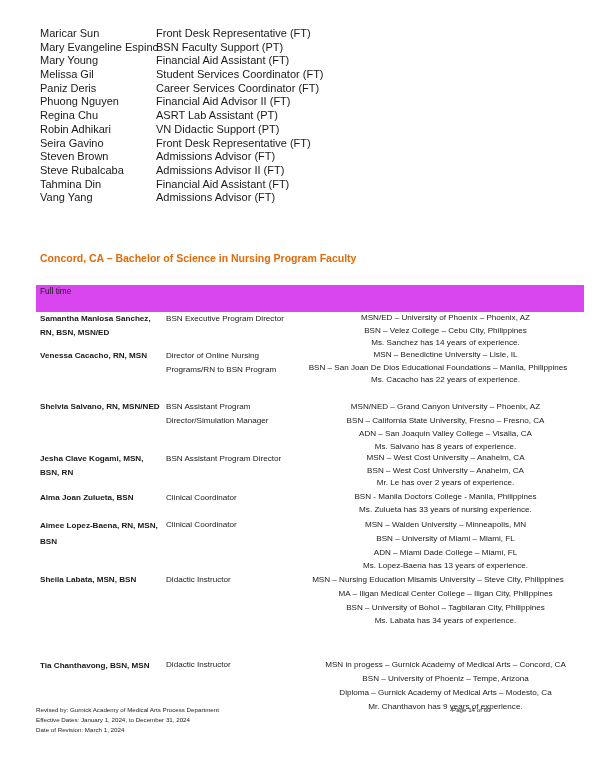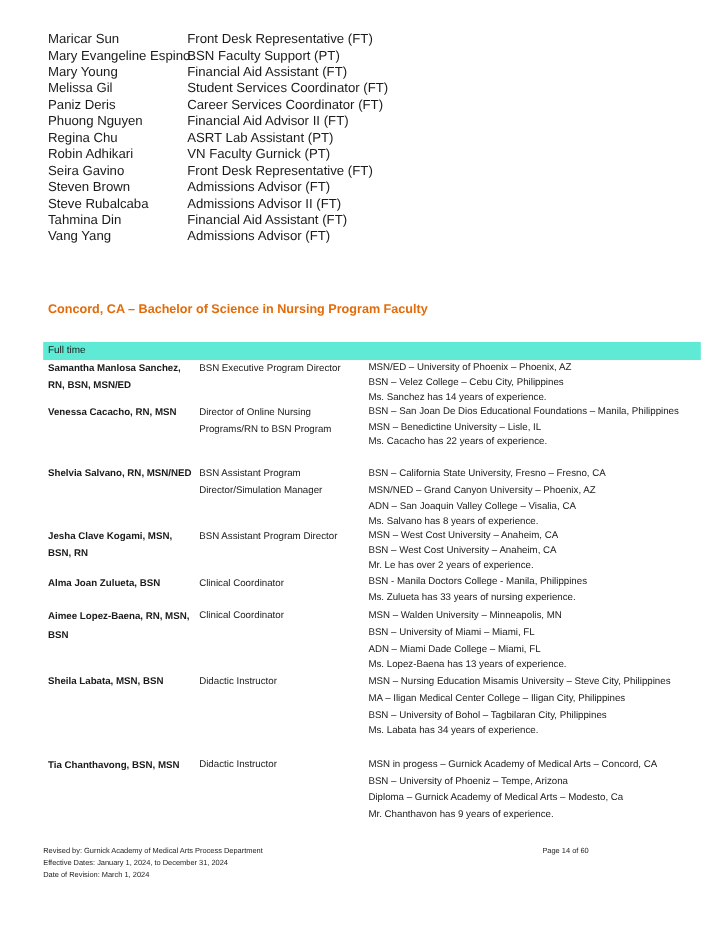--- a/index.html
+++ b/index.html
@@ -12,28 +12,28 @@
   .staff-name { width: 116px; }
   .staff-role { flex: 1; }
 
   .section-title {
     position: absolute; left: 40px; top: 252px;
     font-size: 10.5px; font-weight: bold; color: #E36C0A; white-space: nowrap;
   }
 
   .faculty-table { position: absolute; left: 36px; top: 285px; width: 548px; }
   .ft-header {
-    background: #5eead4; height: 15px; font-size: 8.3px; line-height: 13px;
+    background: #d946ef; height: 27px; font-size: 8.3px; line-height: 13px;
     padding-left: 4px;
   }
   .fac-row { display: flex; font-size: 8.1px; }
   .fac-name { width: 126px; padding-left: 4px; font-weight: bold; line-height: 13.5px; }
   .fac-title { width: 141px; line-height: 13.5px; }
   .fac-edu { flex: 1; }
-  .edu-line { line-height: 12.6px; white-space: nowrap; }
+  .edu-line { line-height: 12.6px; white-space: nowrap; text-align: center; }
   .edu-line.wrap { white-space: normal; width: 262px; }
 
   .footer { position: absolute; left: 36px; top: 705px; width: 540px; font-size: 6.2px; line-height: 10px; color: #222; }
   .footer-page { position: absolute; left: 452px; top: 705px; font-size: 6.2px; line-height: 10px; color: #222; }
 </style>
 </head>
 <body>
 
 <div class="staff-list">
   <div class="staff-row">
@@ -59,21 +59,21 @@
   <div class="staff-row">
       <span class="staff-name">Phuong Nguyen</span>
       <span class="staff-role">Financial Aid Advisor II (FT)</span>
     </div>
   <div class="staff-row">
       <span class="staff-name">Regina Chu</span>
       <span class="staff-role">ASRT Lab Assistant (PT)</span>
     </div>
   <div class="staff-row">
       <span class="staff-name">Robin Adhikari</span>
-      <span class="staff-role">VN Faculty Gurnick (PT)</span>
+      <span class="staff-role">VN Didactic Support (PT)</span>
     </div>
   <div class="staff-row">
       <span class="staff-name">Seira Gavino</span>
       <span class="staff-role">Front Desk Representative (FT)</span>
     </div>
   <div class="staff-row">
       <span class="staff-name">Steven Brown</span>
       <span class="staff-role">Admissions Advisor (FT)</span>
     </div>
   <div class="staff-row">
@@ -102,32 +102,32 @@
       <div class="edu-line">MSN/ED – University of Phoenix – Phoenix, AZ</div>
       <div class="edu-line">BSN – Velez College – Cebu City, Philippines</div>
       <div class="edu-line">Ms. Sanchez has 14 years of experience.</div>
     </div>
   </div>
 
   <div class="fac-row" style="height:51px;">
     <div class="fac-name">Venessa Cacacho, RN, MSN</div>
     <div class="fac-title">Director of Online Nursing Programs/RN to BSN Program</div>
     <div class="fac-edu">
+      <div class="edu-line">MSN – Benedictine University – Lisle, IL</div>
       <div class="edu-line wrap">BSN – San Joan De Dios Educational Foundations – Manila, Philippines</div>
-      <div class="edu-line">MSN – Benedictine University – Lisle, IL</div>
       <div class="edu-line">Ms. Cacacho has 22 years of experience.</div>
     </div>
   </div>
 
   <div class="fac-row" style="height:52px;">
     <div class="fac-name" style="width:122px;padding-right:4px;">Shelvia Salvano, RN, MSN/NED</div>
     <div class="fac-title">BSN Assistant Program Director/Simulation Manager</div>
     <div class="fac-edu">
+      <div class="edu-line" style="line-height:13.5px;">MSN/NED – Grand Canyon University – Phoenix, AZ</div>
       <div class="edu-line" style="line-height:13.5px;">BSN – California State University, Fresno – Fresno, CA</div>
-      <div class="edu-line" style="line-height:13.5px;">MSN/NED – Grand Canyon University – Phoenix, AZ</div>
       <div class="edu-line" style="line-height:13.5px;">ADN – San Joaquin Valley College – Visalia, CA</div>
       <div class="edu-line">Ms. Salvano has 8 years of experience.</div>
     </div>
   </div>
 
   <div class="fac-row" style="height:39px;">
     <div class="fac-name" style="width:122px;padding-right:4px;">Jesha Clave Kogami, MSN, BSN, RN</div>
     <div class="fac-title">BSN Assistant Program Director</div>
     <div class="fac-edu">
       <div class="edu-line">MSN – West Cost University – Anaheim, CA</div>
@@ -160,21 +160,21 @@
     <div class="fac-name">Sheila Labata, MSN, BSN</div>
     <div class="fac-title">Didactic Instructor</div>
     <div class="fac-edu">
       <div class="edu-line wrap" style="line-height:14px;">MSN – Nursing Education Misamis University – Steve City, Philippines</div>
       <div class="edu-line" style="line-height:14px;">MA – Iligan Medical Center College – Iligan City, Philippines</div>
       <div class="edu-line" style="line-height:14px;">BSN – University of Bohol – Tagbilaran City, Philippines</div>
       <div class="edu-line">Ms. Labata has 34 years of experience.</div>
     </div>
   </div>
 
-  <div class="fac-row" style="height:56px;">
+  <div class="fac-row" style="height:56px;margin-top:16px;">
     <div class="fac-name" style="width:122px;padding-right:4px;line-height:15px;">Tia Chanthavong, BSN, MSN</div>
     <div class="fac-title">Didactic Instructor</div>
     <div class="fac-edu">
       <div class="edu-line" style="line-height:14px;">MSN in progess – Gurnick Academy of Medical Arts – Concord, CA</div>
       <div class="edu-line" style="line-height:14px;">BSN – University of Phoeniz – Tempe, Arizona</div>
       <div class="edu-line" style="line-height:14px;">Diploma – Gurnick Academy of Medical Arts – Modesto, Ca</div>
       <div class="edu-line" style="line-height:14px;">Mr. Chanthavon has 9 years of experience.</div>
     </div>
   </div>
 </div>

